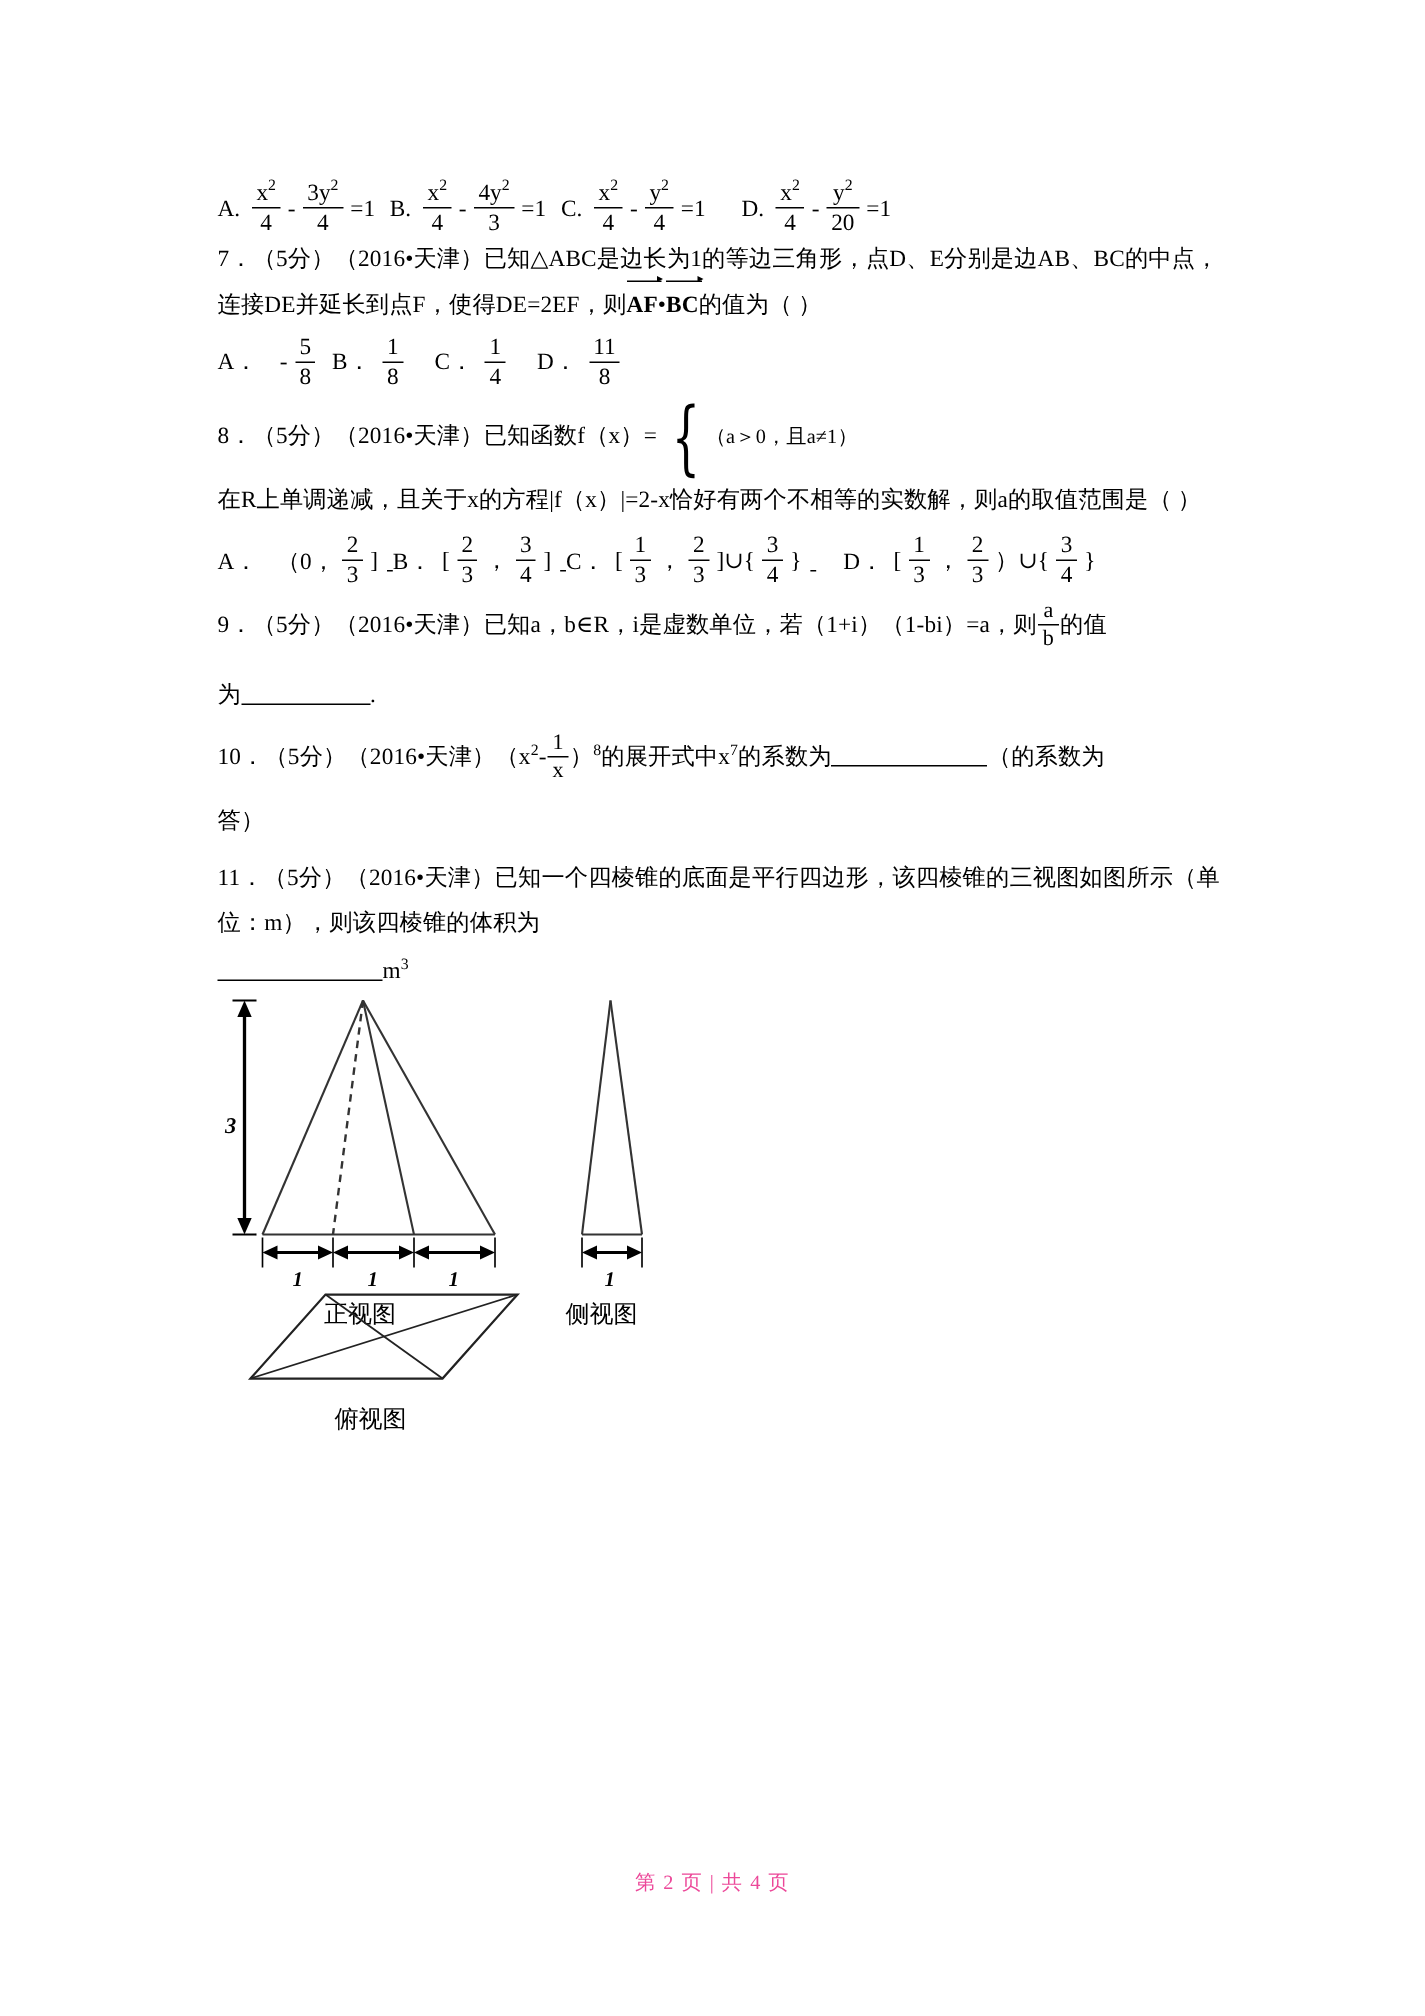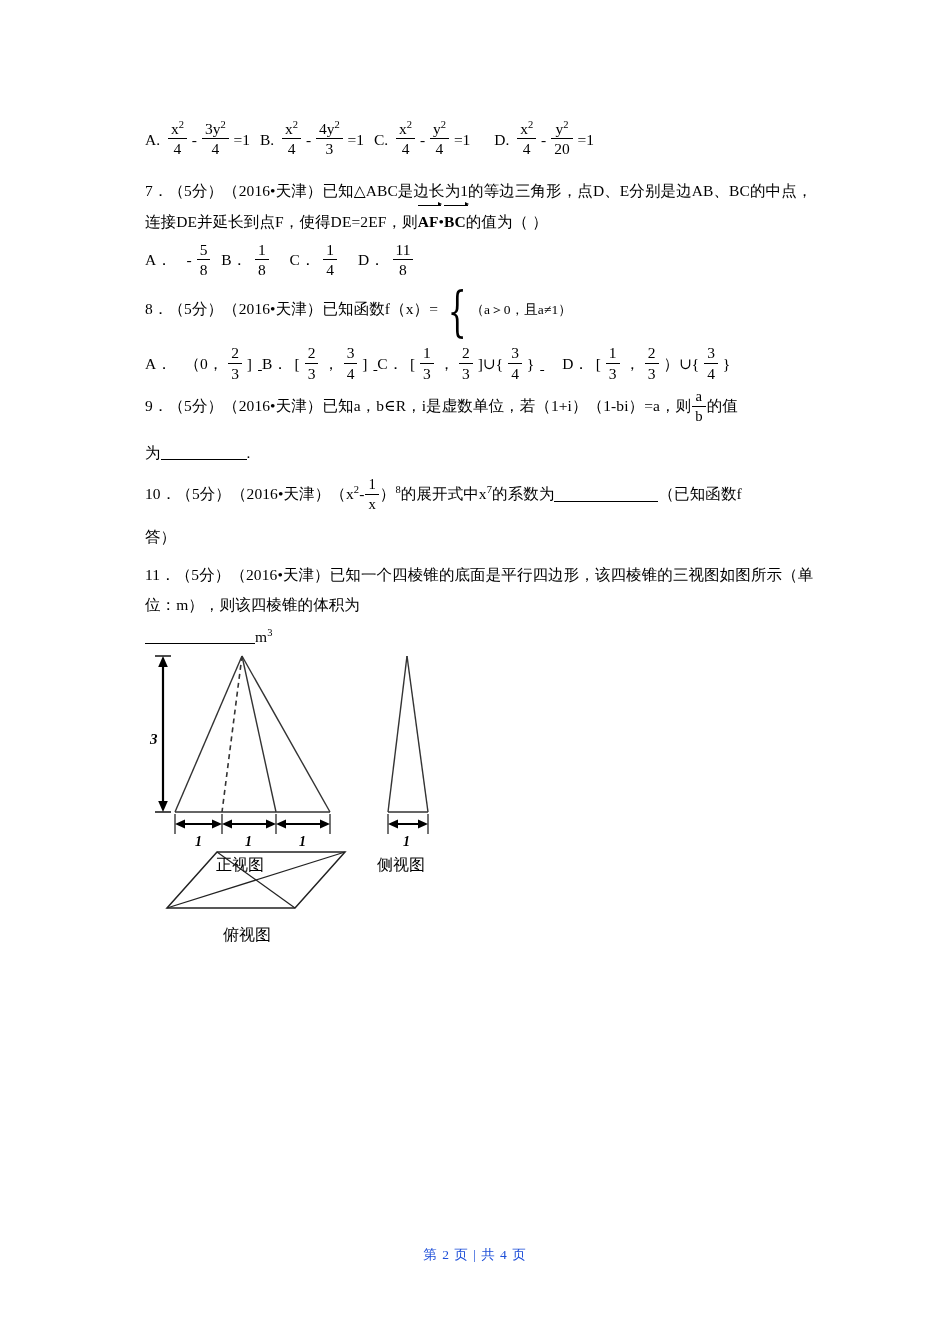--- a/index.html
+++ b/index.html
@@ -158,21 +158,21 @@
   }
 
   
   .footer {
     position: absolute;
     left: 0;
     top: 1246px;
     width: 950px;
     text-align: center;
     font-size: 13.5px;
-    color: #1d4ed8;
+    color: #ec4899;
     font-family: "Liberation Serif", "DejaVu Serif", serif;
     letter-spacing: 1px;
   }
 </style>
 </head>
 <body>
 
 <div class="page">
   <div class="content">
 
@@ -227,21 +227,21 @@
         </span>
         <span>-</span>
         <span class="frac">
           <span class="num"><span>y</span><sup class="ex">2</sup></span>
           <span class="den">20</span>
         </span>
         <span>=1</span>
       </span>
     </div>
 
-    <div class="qline" style="margin-top:18px;">
+    <div class="qline" style="">
       <span>7．</span><span>（5分）</span><span>（2016•天津）</span><span>已知△ABC是边长为1的等边三角形，点D、E分别是边AB、BC的中点，连接DE并延长到点F，使得DE=2EF，则</span><span class="vec">AF</span><span>•</span><span class="vec">BC</span><span>的值为（     ）</span>
     </div>
 
     <div class="options" style="margin-top:4px;">
       <span class="opt">
         <span class="opt-label">A．</span>
         <span style="margin-left:8px;">-</span>
         <span class="frac">
           <span class="num">5</span>
           <span class="den">8</span>
@@ -267,22 +267,25 @@
           <span class="num">11</span>
           <span class="den">8</span>
         </span>
       </span>
     </div>
 
     <div class="qline" style="margin-top:14px; line-height:34px;">
       <span>8．</span><span>（5分）</span><span>（2016•天津）</span><span>已知函数f（x）=</span><span class="piecewise"><span class="brace">{</span></span><span style="font-size:13.5px;">（a＞0，且a≠1）</span>
     </div>
 
-
-    <div class="options" style="margin-top:16px;text-decoration:underline;">
+    <div class="qline" style="margin-top:10px;">
+      <span>在R上单调递减，且关于x的方程|f（x）|=2-x恰好有两个不相等的实数解，则a的取值范围是（     ）</span>
+    </div>
+
+    <div class="options" style="margin-top:6px;text-decoration:underline;">
       <span class="opt">
         <span class="opt-label">A．</span>
         <span style="margin-left:6px;">（0，</span>
         <span class="frac">
           <span class="num">2</span>
           <span class="den">3</span>
         </span>
         <span>]</span>
       </span>
 
@@ -344,21 +347,21 @@
 
 
     <div class="qline" style="margin-top:6px; line-height:34px;">
       <span>9．</span><span>（5分）</span><span>（2016•天津）</span><span>已知a，b∈R，i是虚数单位，若（1+i）（1-bi）=a，则</span><span class="frac small"><span class="num">a</span><span class="den">b</span></span><span>的值</span>
     </div>
     <div class="qline" style="margin-top:14px;">
       <span>为</span><span class="blank"></span><span>.</span>
     </div>
 
     <div class="qline" style="margin-top:8px; line-height:34px;">
-      <span>10．</span><span>（5分）</span><span>（2016•天津）</span><span>（x</span><sup class="ex">2</sup><span>-</span><span class="frac small"><span class="num">1</span><span class="den">x</span></span><span>）</span><sup class="ex">8</sup><span>的展开式中x</span><sup class="ex">7</sup><span>的系数为</span><span class="blank wide"></span><span>（已知函数f</span>
+      <span>10．</span><span>（5分）</span><span>（2016•天津）</span><span>（x</span><sup class="ex">2</sup><span>-</span><span class="frac small"><span class="num">1</span><span class="den">x</span></span><span>）</span><sup class="ex">8</sup><span>的展开式中x</span><sup class="ex">7</sup><span>的系数为</span><span class="blank wide"></span><span>（的系数为</span>
     </div>
     <div class="qline" style="margin-top:10px;">
       <span>答）</span>
     </div>
 
     <div class="qline" style="margin-top:8px;">
       <span>11．</span><span>（5分）</span><span>（2016•天津）</span><span>已知一个四棱锥的底面是平行四边形，该四棱锥的三视图如图所示（单位：m），则该四棱锥的体积为</span>
     </div>
     <div class="qline" style="margin-top:2px;">
       <span class="blank w11"></span><span>m</span><sup class="ex">3</sup>

